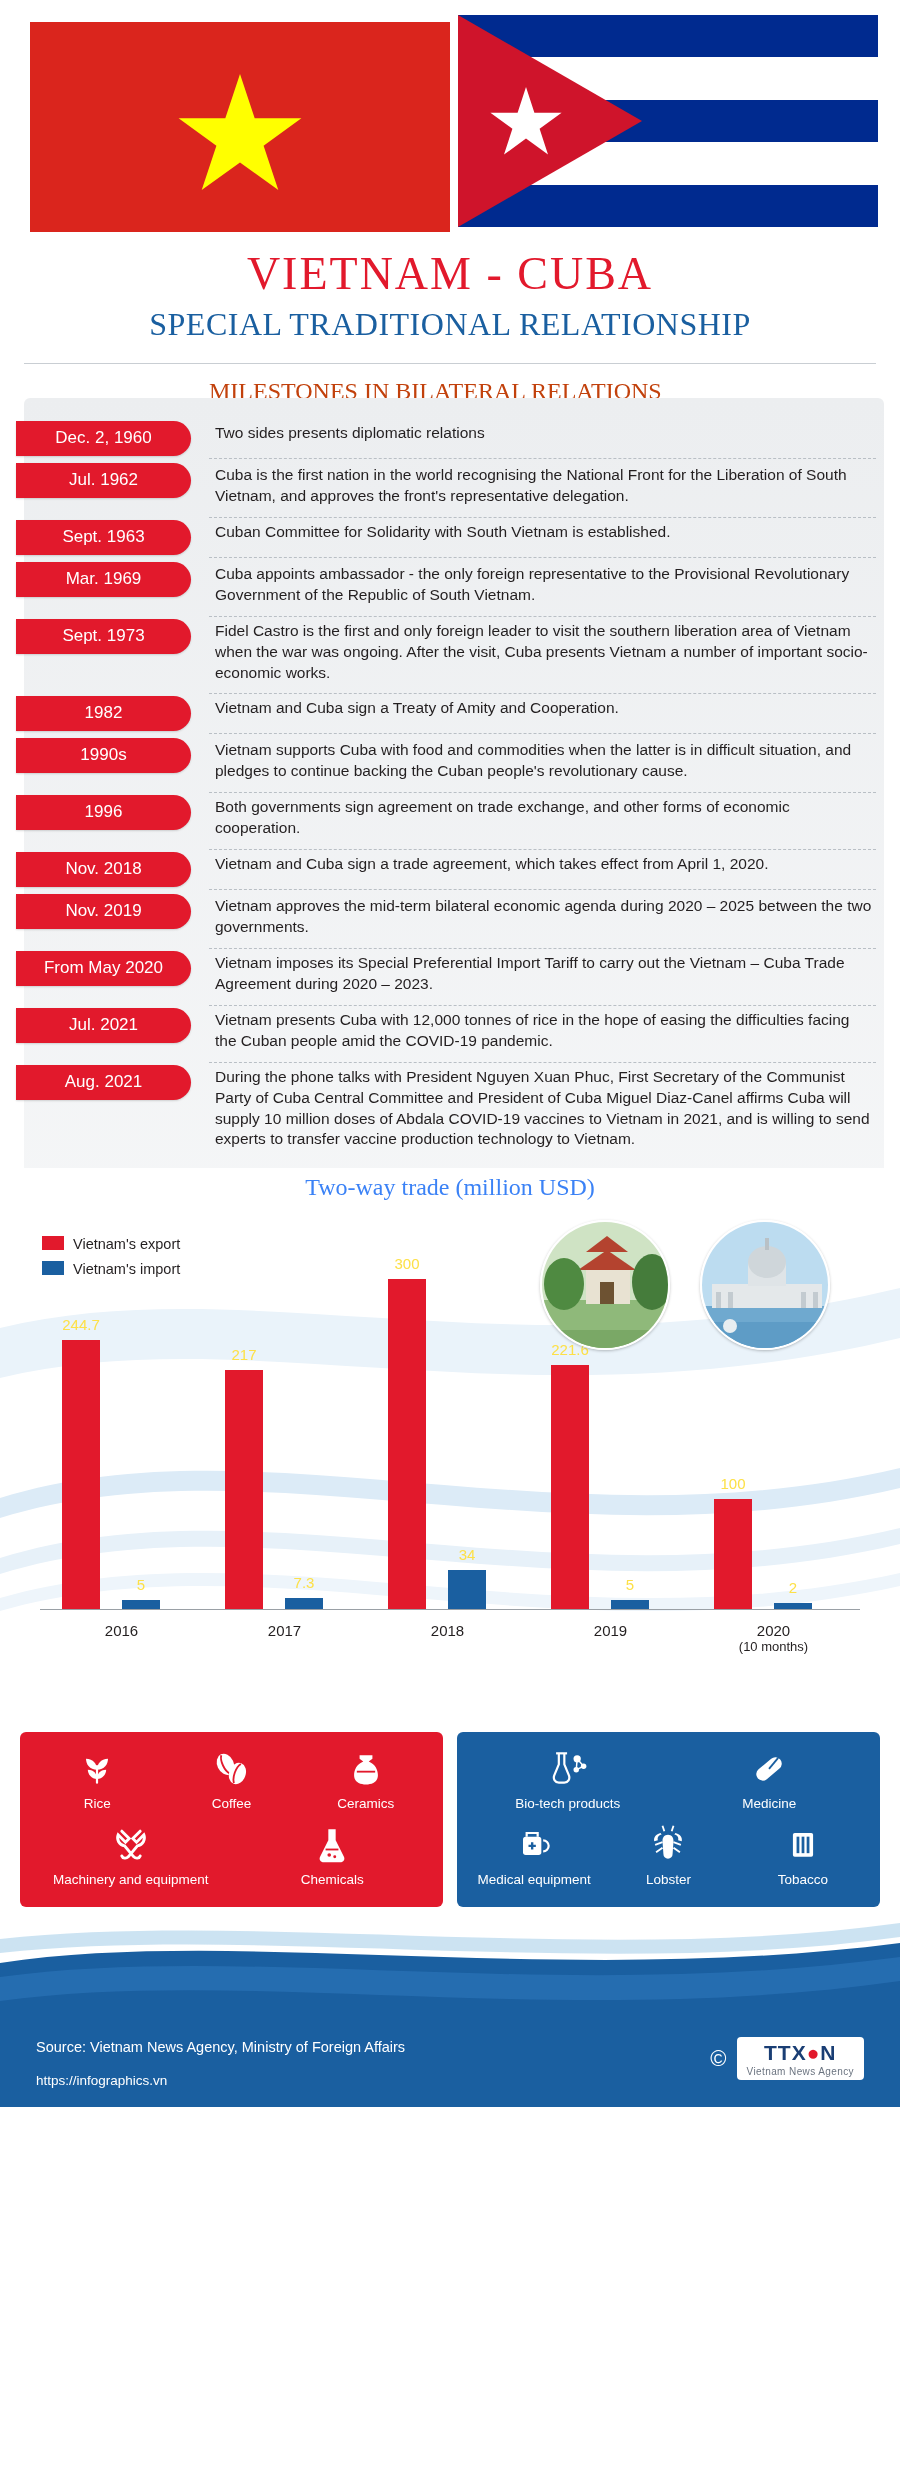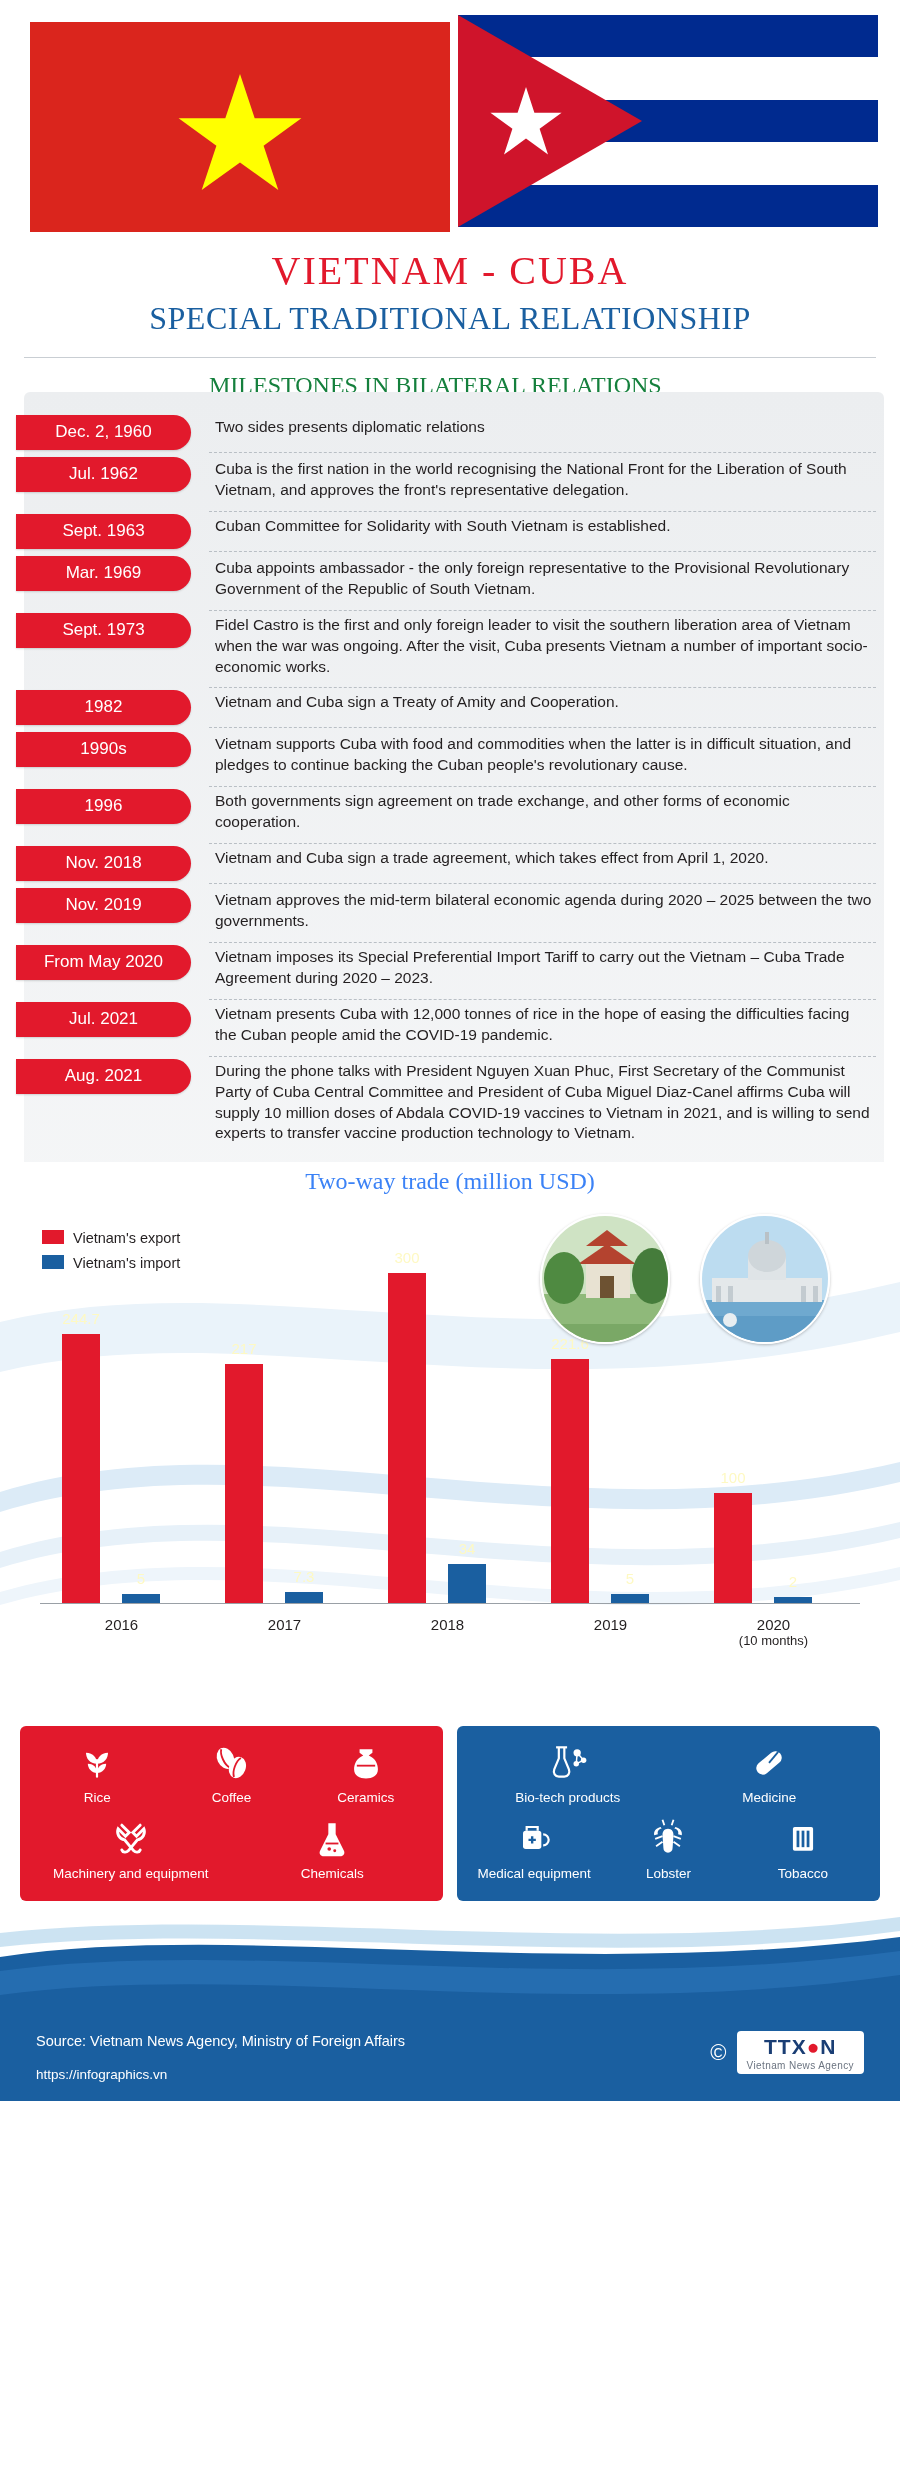--- a/index.html
+++ b/index.html
@@ -44,21 +44,21 @@
     border-left: 184px solid #cf142b;
   }
 
   
   .title-wrap {
     text-align: center;
     margin-top: 12px;
   }
   .title-main {
     color: #e2192c;
-    font-size: 40px;
+    font-size: 46px;
     letter-spacing: 2px;
     font-weight: normal;
     font-family: "Liberation Serif", serif;
   }
   .title-sub {
     color: #1a5fa0;
     font-size: 32px;
     letter-spacing: 0.5px;
     margin-top: 6px;
     font-weight: normal;
@@ -70,21 +70,21 @@
     border-top: 1px solid #c9ced3;
     margin: 20px 24px 0 24px;
   }
 
   
   .timeline-section {
     position: relative;
     padding: 14px 24px 0 24px;
   }
   .timeline-head {
-    color: #15803d;
+    color: #c2410c;
     font-size: 24px;
     margin-left: 185px;
     margin-bottom: 14px;
     font-family: "Liberation Serif", serif;
   }
   .track {
     position: absolute;
     left: 24px;
     top: 34px;
     width: 860px;
@@ -188,21 +188,21 @@
     width: 38px;
   }
   .bar.exp { background: #e2192c; left: 22px; }
   .bar.imp { background: #1a5fa0; left: 82px; }
   .bar-val {
     position: absolute;
     top: -24px;
     left: 50%;
     transform: translateX(-50%);
     font-size: 15px;
-    color: #fef9c3;
+    color: #fde047;
     white-space: nowrap;
   }
   .xlabels {
     position: absolute;
     left: 0; bottom: 14px;
     width: 820px;
     display: flex;
   }
   .xlabel {
     width: 163px;

